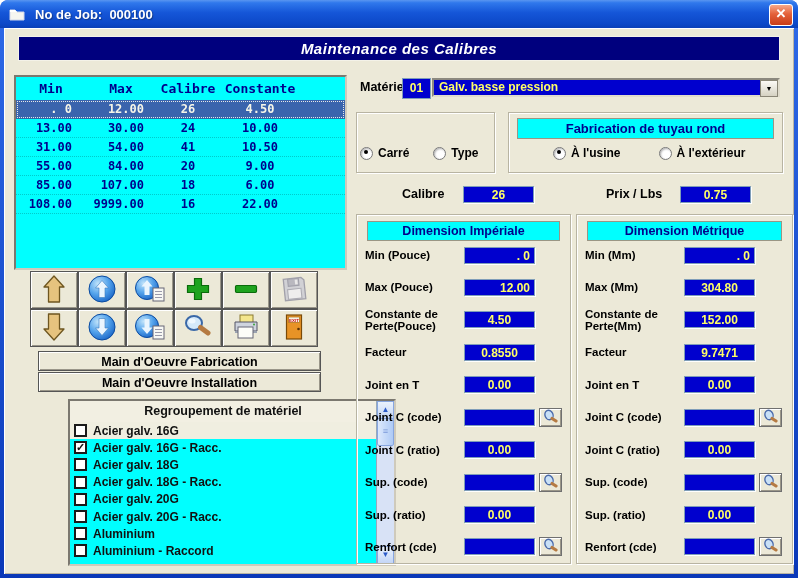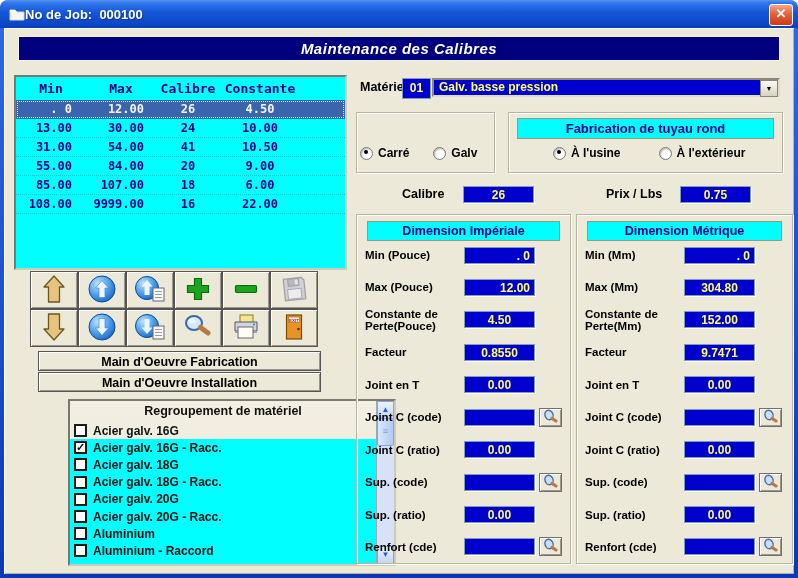--- a/index.html
+++ b/index.html
@@ -3,21 +3,21 @@
 <meta charset="utf-8">
 <style>
   html,body{margin:0;padding:0;background:#fff;}
   .window{position:relative;width:798px;height:578px;background:linear-gradient(180deg,#2E6AE8,#0A38B8);
     border-radius:8px 8px 0 0;font-family:"Liberation Sans",sans-serif;overflow:hidden;}
   
   .titlebar{position:absolute;top:0;left:0;right:0;height:28px;border-radius:7px 7px 0 0;
     background:linear-gradient(180deg,#5A96F0 0%,#3078EC 10%,#1556D8 45%,#0C48C8 85%,#0A40B8 100%);
     display:flex;align-items:center;}
   .app-icon{margin-left:9px;display:flex;}
-  .title-text{color:#fff;font-weight:bold;font-size:13px;white-space:pre;
+  .title-text{color:#fff;font-weight:bold;font-size:13px;margin-left:10px;white-space:pre;
     text-shadow:1px 1px 1px #123a8a;text-align:center;}
   .close-btn{position:absolute;right:5px;top:4px;width:22px;height:20px;border:1px solid #fff;border-radius:3px;
     background:linear-gradient(180deg,#F6A88A 0%,#E4613A 45%,#C83C18 100%);color:#fff;font-weight:bold;
     font-size:13px;line-height:18px;text-align:center;cursor:pointer;}
   
   .wbody{position:absolute;left:4px;top:28px;right:4px;bottom:4px;background:#ECE9D8;
     box-shadow:inset 1px 1px 0 #fff,inset -1px -1px 0 #b8b4a4;}
   .banner{position:absolute;left:14px;top:8px;width:760px;height:23px;background:#00007E;
     border:1px solid #f4f2e8;display:flex;align-items:center;justify-content:center;}
   .banner span{color:#fff;font-weight:bold;font-style:italic;font-size:15px;letter-spacing:.5px;}
@@ -322,21 +322,21 @@
     </div>
 
     <div class="groupbox" style="left:352px;top:84px;width:137px;height:59px;">
       <div class="radio-row" style="padding-left:3px;gap:24px;">
         <span class="radio checked">
           <span class="radio-circle"></span>
           <span>Carré</span>
         </span>
         <span class="radio">
           <span class="radio-circle"></span>
-          <span>Galv</span>
+          <span>Type</span>
         </span>
       </div>
     </div>
 
     <div class="groupbox" style="left:504px;top:84px;width:273px;height:59px;">
       <div class="group-header">Fabrication de tuyau rond</div>
       <div class="radio-row" style="padding-left:44px;gap:38px;text-align:right;">
         <span class="radio checked">
           <span class="radio-circle"></span>
           <span>À l'usine</span>

